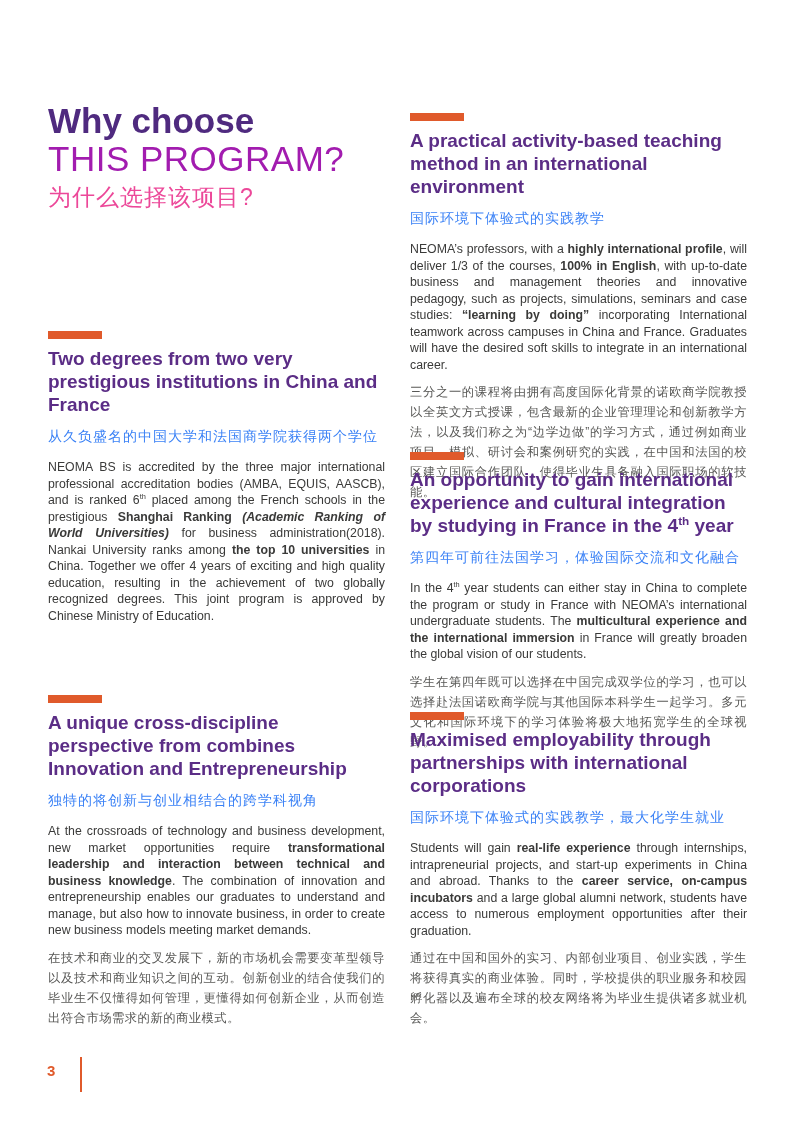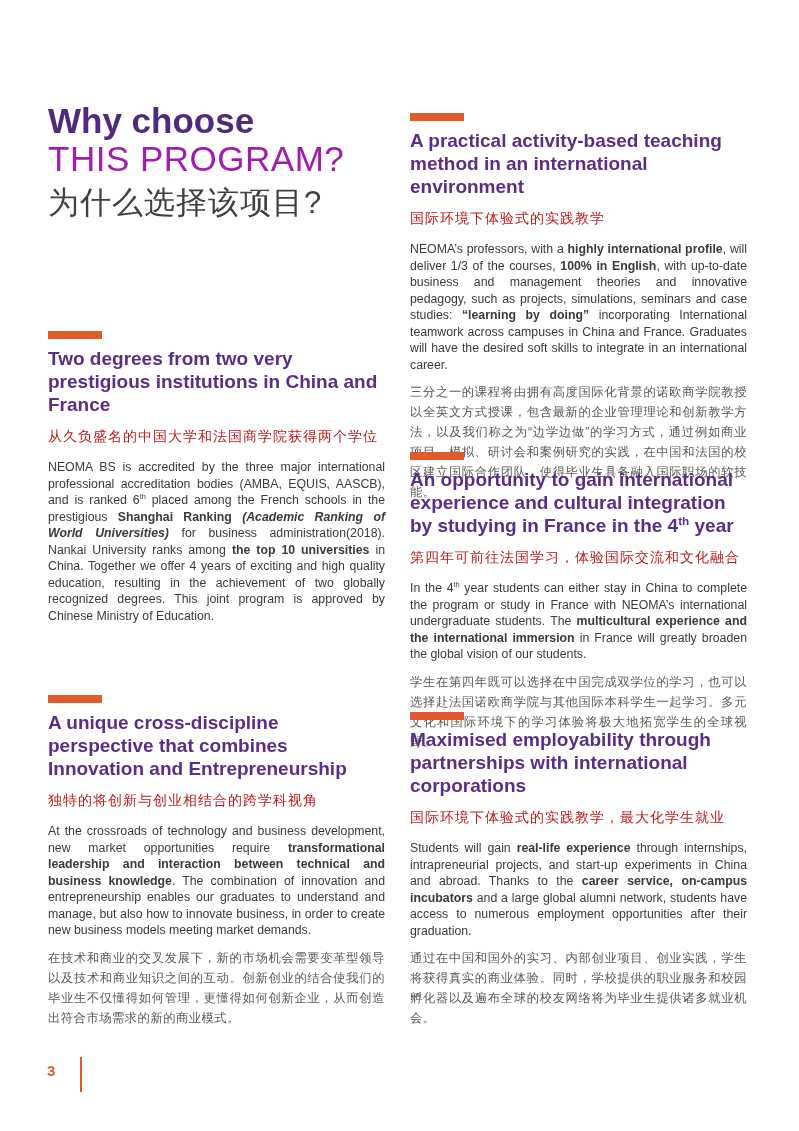--- a/index.html
+++ b/index.html
@@ -4,29 +4,29 @@
 <style>
   html,body { margin:0; padding:0; background:#ffffff; }
   .page {
     position:relative; width:799px; height:1131px; background:#ffffff;
     font-family:"Liberation Sans","DejaVu Sans",sans-serif; overflow:hidden;
     -webkit-font-smoothing:antialiased;
   }
   .title-block { position:absolute; left:48px; top:102px; width:360px; }
   .title-l1 { font-size:35px; font-weight:700; color:#4f2a7f; line-height:1.08; }
   .title-l2 { font-size:35px; font-weight:400; color:#a21caf; line-height:1.08; letter-spacing:0.5px; }
-  .title-l3 { font-size:31px; font-weight:400; color:#404040; line-height:1.2; margin-top:6px; letter-spacing:1px; }
+  .title-l3 { font-size:23px; font-weight:400; color:#ec4899; line-height:1.2; margin-top:6px; letter-spacing:1px; }
 
   .sec { position:absolute; width:337px; }
   .col-left { left:48px; }
   .col-right { left:410px; }
   .accent-bar { width:54px; height:8px; background:#e05a2b; margin:0 0 9px 0; }
   .sec-h { font-size:19px; font-weight:700; color:#5b2d86; line-height:1.2; margin:0 0 11px 0; }
   .sec-h sup { font-size:0.62em; line-height:0; }
-  .zh-sub { font-size:14px; color:#b91c1c; line-height:1.35; margin:0 0 13px 0; letter-spacing:1px; }
+  .zh-sub { font-size:14px; color:#3b82f6; line-height:1.35; margin:0 0 13px 0; letter-spacing:1px; }
   .body-en { font-size:12.3px; color:#3a3a39; line-height:16.5px; text-align:justify; margin:0 0 9px 0; }
   .body-en sup { font-size:0.6em; line-height:0; }
   .body-zh { font-size:12.3px; color:#585856; line-height:20px; text-align:justify; margin:0; letter-spacing:0.5px; }
 
   .page-number { position:absolute; left:47px; top:1062px; font-size:15px; font-weight:700; color:#e05a2b; }
   .footer-rule { position:absolute; left:80px; top:1057px; width:1.5px; height:35px; background:#e05a2b; }
 </style>
 </head>
 <body>
 
@@ -40,21 +40,21 @@
 
   <section class="sec col-left" style="top:331px">
     <div class="accent-bar"></div>
     <h3 class="sec-h"><span>Two degrees from two very prestigious institutions in China and France</span></h3>
     <div class="zh-sub">从久负盛名的中国大学和法国商学院获得两个学位</div>
     <p class="body-en"><span>NEOMA BS is accredited by the three major international professional accreditation bodies (AMBA, EQUIS, AASCB), and is ranked 6</span><sup>th</sup><span> placed among the French schools in the prestigious </span><span style="font-weight: 700;">Shanghai Ranking </span><span style="font-weight: 700; font-style: italic;">(Academic Ranking of World Universities)</span><span> for business administration(2018). Nankai University ranks among </span><span style="font-weight: 700;">the top 10 universities</span><span> in China. Together we offer 4 years of exciting and high quality education, resulting in the achievement of two globally recognized degrees. This joint program is approved by Chinese Ministry of Education.</span></p>
   </section>
 
   <section class="sec col-left" style="top:695px">
     <div class="accent-bar"></div>
-    <h3 class="sec-h"><span>A unique cross-discipline perspective that combines Innovation and Entrepreneurship</span></h3>
+    <h3 class="sec-h"><span>A unique cross-discipline perspective from combines Innovation and Entrepreneurship</span></h3>
     <div class="zh-sub">独特的将创新与创业相结合的跨学科视角</div>
     <p class="body-en"><span>At the crossroads of technology and business development, new market opportunities require </span><span style="font-weight: 700;">transformational leadership and interaction between technical and business knowledge</span><span>. The combination of innovation and entrepreneurship enables our graduates to understand and manage, but also how to innovate business, in order to create new business models meeting market demands.</span></p>
     <p class="body-zh">在技术和商业的交叉发展下，新的市场机会需要变革型领导以及技术和商业知识之间的互动。创新创业的结合使我们的毕业生不仅懂得如何管理，更懂得如何创新企业，从而创造出符合市场需求的新的商业模式。</p>
   </section>
 
   <section class="sec col-right" style="top:113px">
     <div class="accent-bar"></div>
     <h3 class="sec-h"><span>A practical activity-based teaching method in an international environment</span></h3>
     <div class="zh-sub">国际环境下体验式的实践教学</div>
     <p class="body-en"><span>NEOMA’s professors, with a </span><span style="font-weight: 700;">highly international profile</span><span>, will deliver 1/3 of the courses, </span><span style="font-weight: 700;">100% in English</span><span>, with up-to-date business and management theories and innovative pedagogy, such as projects, simulations, seminars and case studies: </span><span style="font-weight: 700;">“learning by doing”</span><span> incorporating International teamwork across campuses in China and France. Graduates will have the desired soft skills to integrate in an international career.</span></p>

